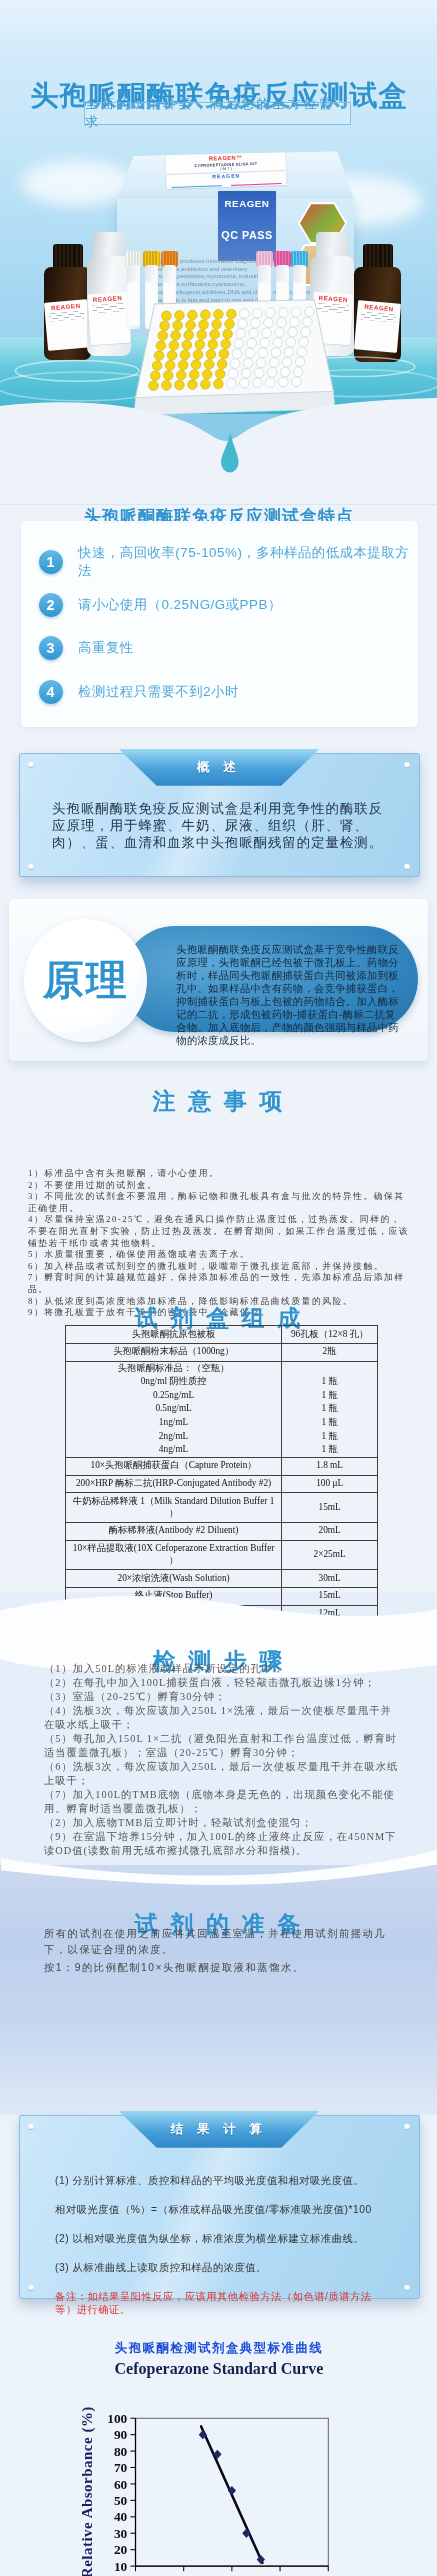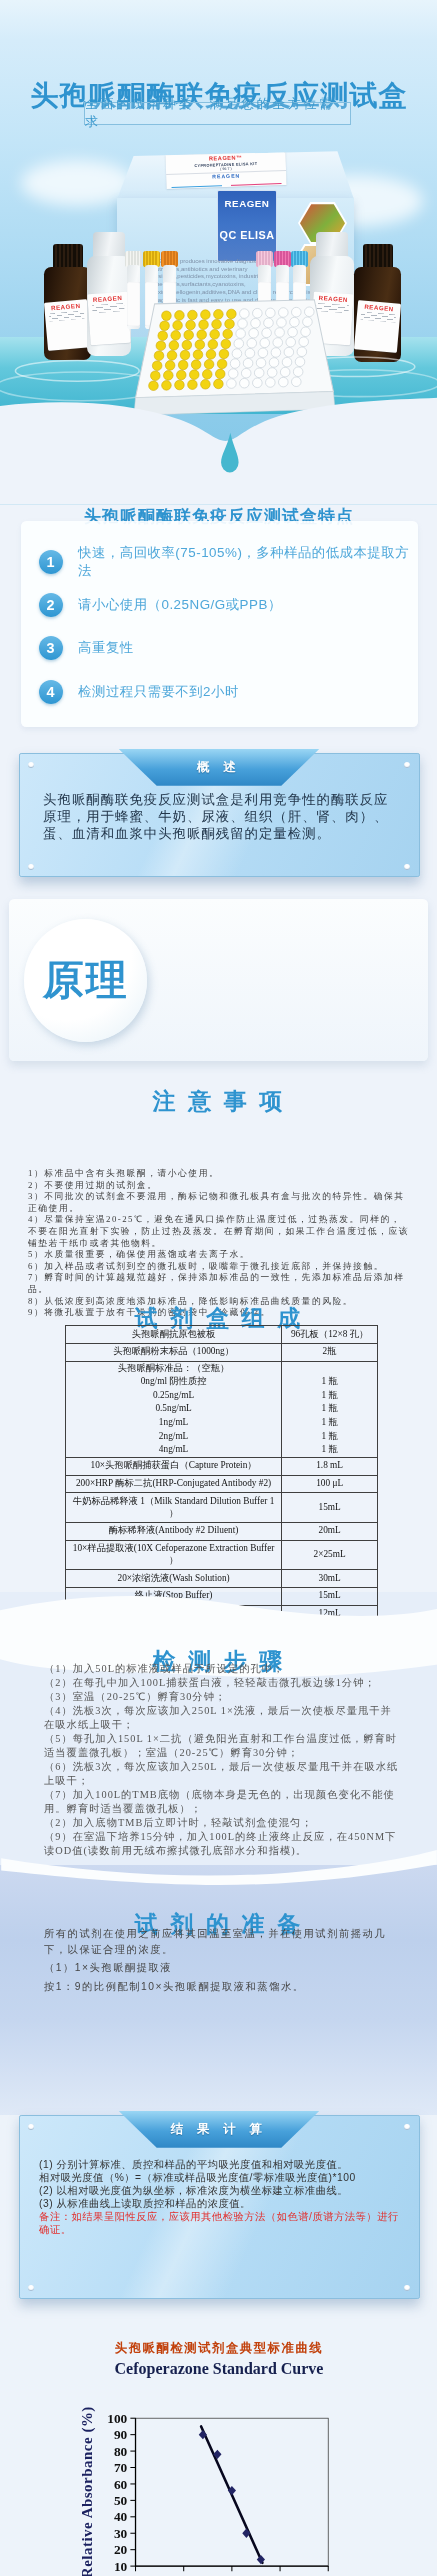--- a/index.html
+++ b/index.html
@@ -56,21 +56,21 @@
   .features-title{top:491px;font-size:17px;letter-spacing:1px;}
   .feature-card{top:521px;left:20.6px;width:397px;height:206px;background:rgba(252,254,255,.93);border-radius:5.2px;box-shadow:0 2.1px 5.2px rgba(130,160,190,.12);}
   .feature-item{position:absolute;left:18px;display:flex;align-items:center;gap:15.5px;}
   .fnum{width:24px;height:24px;border-radius:50%;background:linear-gradient(180deg,#66b9e6,#2e96d2);color:#fff;font-size:14.4px;font-weight:bold;display:flex;align-items:center;justify-content:center;box-shadow:0 1.5px 3.1px rgba(40,120,170,.35);flex:none;}
   .ftext{font-size:13.4px;color:#4ea7da;letter-spacing:0.5px;}
   
   .panel{left:18.5px;width:401px;background:linear-gradient(115deg,#cde8fa 0%,#b7ddf6 45%,#a6d3f0 100%);border:0.5px solid #8abede;border-radius:2.1px;box-shadow:0 6.2px 11.3px rgba(90,130,170,.35);box-sizing:border-box;}
   .panel .sheen{position:absolute;inset:0;background:linear-gradient(115deg,transparent 38%,rgba(255,255,255,.38) 46%,transparent 60%);pointer-events:none;}
   .ribbon{position:absolute;top:-5.2px;left:50%;transform:translateX(-50%);width:201px;height:37px;background:linear-gradient(180deg,#9ad6f4,#47a0da 55%,#2f87c6);clip-path:polygon(0 0,100% 0,81% 100%,19% 100%);display:flex;align-items:center;justify-content:center;color:#fff;font-size:12.4px;font-weight:bold;letter-spacing:5.2px;text-shadow:0 0.5px 1px rgba(30,80,120,.5);}
   .screw{position:absolute;width:6.2px;height:6.2px;border-radius:50%;background:#fff;box-shadow:inset 0 -1px 1px rgba(110,150,185,.7);}
-  .panel p{position:absolute;margin:4px;}
+  .panel p{position:absolute;margin:13px;}
   .overview{top:753px;height:124px;}
   .overview .body-text{top:33px;left:19.6px;right:16.5px;font-size:13.4px;line-height:17px;color:#22364b;letter-spacing:1px;}
   
   .principle{top:899px;left:9.3px;width:419px;height:162px;background:linear-gradient(180deg,#fbfdfe,#eff5fb);border-radius:5.2px;box-shadow:0 4.1px 8.2px rgba(120,150,180,.2);}
   .principle-pill{position:absolute;top:27px;left:113px;width:296px;height:106px;border-radius:57px;background:radial-gradient(ellipse at 28% 35%,#5aa7d6,#2f82bb 68%,#26709f);box-shadow:0 3.1px 6.2px rgba(60,110,150,.3);}
   .principle-pill p{position:absolute;top:16.5px;left:54px;right:14.4px;margin:0;font-size:10.3px;line-height:13px;color:#14273c;letter-spacing:0.3px;}
   .principle-badge{position:absolute;top:19.6px;left:15px;width:123px;height:123px;border-radius:50%;background:radial-gradient(circle at 35% 30%,#ffffff 55%,#f0f7fb 80%,#e6f0f8);box-shadow:2.6px 3.6px 8.2px rgba(100,140,175,.3);display:flex;align-items:center;justify-content:center;font-size:41px;font-weight:bold;color:#2f93cf;letter-spacing:2.1px;}
   
   .notes-title{top:1067px;font-size:23px;letter-spacing:3.1px;}
   .notes-list{top:1168px;left:28px;width:382px;font-family:"Liberation Serif",serif;}
@@ -85,24 +85,24 @@
   .steps-title{top:1627px;font-size:23px;letter-spacing:3.1px;}
   .steps-list{top:1662px;left:44px;width:358px;}
   .steps-list p{margin:0;font-size:10.3px;line-height:14px;color:#555;letter-spacing:1px;font-family:Liberation Serif, serif;}
   
   .prep-title{top:1890px;font-size:23px;letter-spacing:3.1px;}
   .prep-body{top:1926px;left:44px;width:361px;}
   .prep-body p{margin:0 0 3.1px 0;font-size:10.3px;line-height:15.5px;color:#454545;letter-spacing:1.5px;}
   
   .results{top:2115px;height:184px;}
   .results .content{position:absolute;top:42px;left:19.6px;right:14.4px;}
-  .results .content p{position:static;margin:0;font-size:10.3px;line-height:13px;color:#333;letter-spacing:0.5px;}
+  .results .content p{position:static;margin:16px;font-size:10.3px;line-height:13px;color:#333;letter-spacing:0.5px;}
   .results .content p.red{color:#e2302e;}
   
-  .curve-cn{top:2328px;font-size:12.4px;color:#c2410c;letter-spacing:1.5px;}
+  .curve-cn{top:2328px;font-size:12.4px;color:#1d4ed8;letter-spacing:1.5px;}
   .curve-en{top:2360px;left:0;width:438px;text-align:center;margin:0;font-family:"Liberation Serif",serif;font-size:16px;font-weight:bold;color:#16204e;}
   #curve-svg{position:absolute;top:2401px;left:0;}
   .tick{font:bold 26px "Liberation Serif",serif;fill:#101010;}
   .axis-title{font:bold 29px "Liberation Serif",serif;fill:#1c2260;letter-spacing:1px;}
 </style>
 </head>
 <body>
 
 <div class="page">
 
@@ -127,21 +127,21 @@
         <div class="bs-kit">CYPROHEPTADINE ELISA KIT</div>
         <div class="bs-size">( 96 T )</div>
         <div class="bs-brand2">REAGEN</div>
         <div class="bs-bars"></div>
       </div>
     </div>
 
     <div class="abs box-front">
       <div class="abs box-label">
         <span class="b1">REAGEN</span>
-        <span class="b2">QC ELISA</span>
+        <span class="b2">QC PASS</span>
       </div>
       <p class="abs box-text" style="margin:0;">REAGEN produces innovative diagnostic system for detections of estrogens,antibiotics and veterinary residues,pesticides,mycotoxins, industrial chemicals,surfactants,cyanotoxins, toxins,vitellogenin,additives,DNA and clinical research. This diagnostic is fast and easy to use and designed to guarantee the quality of the product in laboratory.</p>
       <div class="abs box-brand">
         <span class="rea">REA</span><span class="gen">GEN</span>
       </div>
       <div class="abs hex h1o"></div>
       <div class="abs hex h1"></div>
       <div class="abs hex h2o"></div>
       <div class="abs hex h2"></div>
     </div>
@@ -349,20 +349,23 @@
         <span>概 述</span>
       </div>
     <span class="screw" style="top:8.2px;left:8.2px;"></span>
     <span class="screw" style="top:8.2px;right:8.2px;"></span>
     <span class="screw" style="bottom:6.2px;left:8.2px;"></span>
     <span class="screw" style="bottom:6.2px;right:8.2px;"></span>
     <p class="body-text">头孢哌酮酶联免疫反应测试盒是利用竞争性的酶联反应原理，用于蜂蜜、牛奶、尿液、组织（肝、肾、肉）、蛋、血清和血浆中头孢哌酮残留的定量检测。</p>
   </section>
 
   <section class="abs principle">
+    <div class="principle-pill">
+      <p>头孢哌酮酶联免疫反应测试盒基于竞争性酶联反应原理，头孢哌酮已经包被于微孔板上。药物分析时，样品同头孢哌酮捕获蛋白共同被添加到板孔中。如果样品中含有药物，会竞争捕获蛋白，抑制捕获蛋白与板上包被的药物结合。加入酶标记的二抗，形成包被药物-捕获蛋白-酶标二抗复合物。加入底物后，产物的颜色强弱与样品中药物的浓度成反比。</p>
+    </div>
     <div class="principle-badge">
       <span>原理</span>
     </div>
   </section>
 
   <h2 class="abs sec-title notes-title">注 意 事 项</h2>
   <div class="abs notes-list">
     <p>1）标准品中含有头孢哌酮，请小心使用。</p>
     <p>2）不要使用过期的试剂盒。</p>
     <p>3）不同批次的试剂盒不要混用，酶标记物和微孔板具有盒与批次的特异性。确保其正确使用。</p>
@@ -463,21 +466,20 @@
     <p>（2）加入底物TMB后立即计时，轻敲试剂盒使混匀；</p>
     <p>（9）在室温下培养15分钟，加入100L的终止液终止反应，在450NM下读OD值(读数前用无绒布擦拭微孔底部水分和指模)。</p>
   </div>
 
   <svg class="abs" style="top:1847px;left:0;" width="438" height="41" viewBox="0 0 850 80">
     <path d="M0,22 C180,52 380,64 560,50 C700,39 790,22 850,6 L850,34 C720,58 560,76 400,74 C240,72 100,56 0,46 Z" fill="#fbfdfe"></path>
   </svg>
   <h2 class="abs sec-title prep-title">试 剂 的 准 备</h2>
   <div class="abs prep-body">
     <p>所有的试剂在使用之前应将其回温至室温，并在使用试剂前摇动几下，以保证合理的浓度。</p>
-    <p>（1）1×头孢哌酮提取液</p>
     <p>按1：9的比例配制10×头孢哌酮提取液和蒸馏水。</p>
   </div>
 
   <section class="abs panel results">
     <div class="sheen"></div>
     <div class="ribbon">
         <span>结 果 计 算</span>
       </div>
     <span class="screw" style="top:8.2px;left:8.2px;"></span>
     <span class="screw" style="top:8.2px;right:8.2px;"></span>

